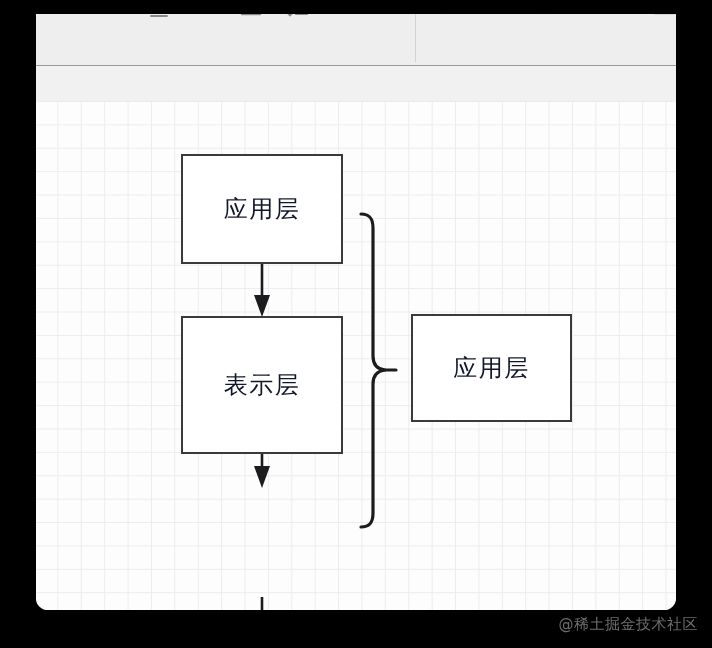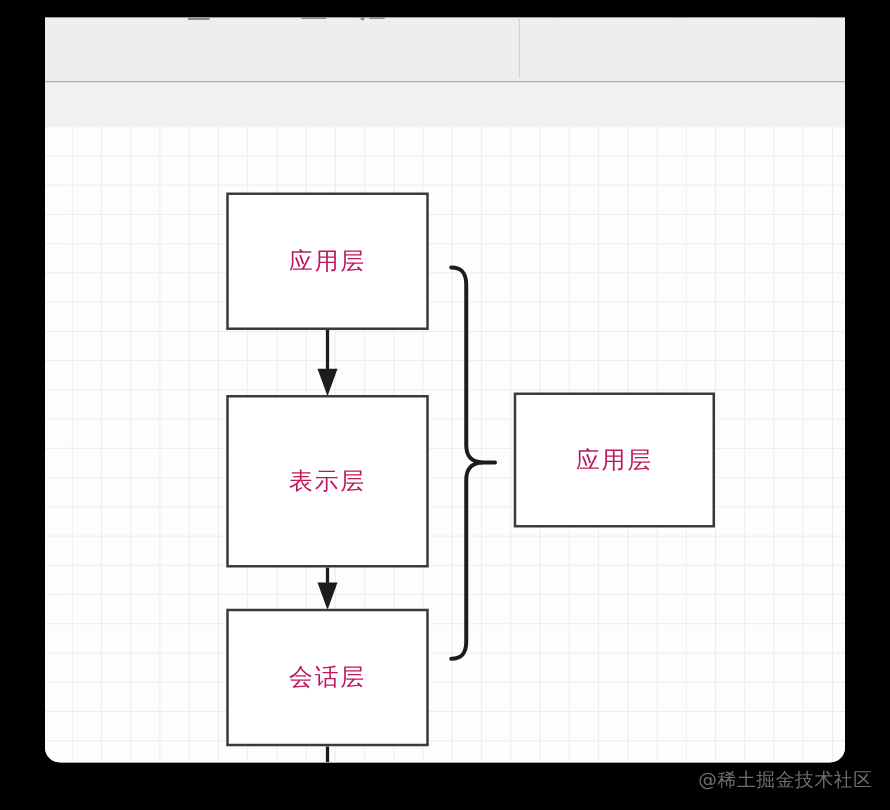--- a/index.html
+++ b/index.html
@@ -130,22 +130,22 @@
     position: absolute;
     box-sizing: border-box;
     background: #ffffff;
     border: 2px solid #3a3a3c;
     display: flex;
     align-items: center;
     justify-content: center;
   }
   .node-label {
     font-family: "DejaVu Sans", "Liberation Sans", sans-serif;
-    font-size: 19px;
-    color: #be185d;
+    font-size: 24px;
+    color: #0f172a;
     letter-spacing: 1.5px;
     white-space: nowrap;
   }
 
   
   #watermark {
     position: absolute;
     right: 14px;
     bottom: 14px;
     color: #6e6e6e;
@@ -269,23 +269,20 @@
       </svg>
 
       <div class="node-box" style="left:145px; top:53px; width:162px; height:110px;">
         <span class="node-label">应用层</span>
       </div>
 
       <div class="node-box" style="left:145px; top:215px; width:162px; height:138px;">
         <span class="node-label">表示层</span>
       </div>
 
-      <div class="node-box" style="left:145px; top:386px; width:162px; height:110px;">
-        <span class="node-label">会话层</span>
-      </div>
 
       <div class="node-box" style="left:375px; top:213px; width:161px; height:108px;">
         <span class="node-label">应用层</span>
       </div>
 
     </div>
   </div>
 
   <div id="watermark">@稀土掘金技术社区</div>
 

